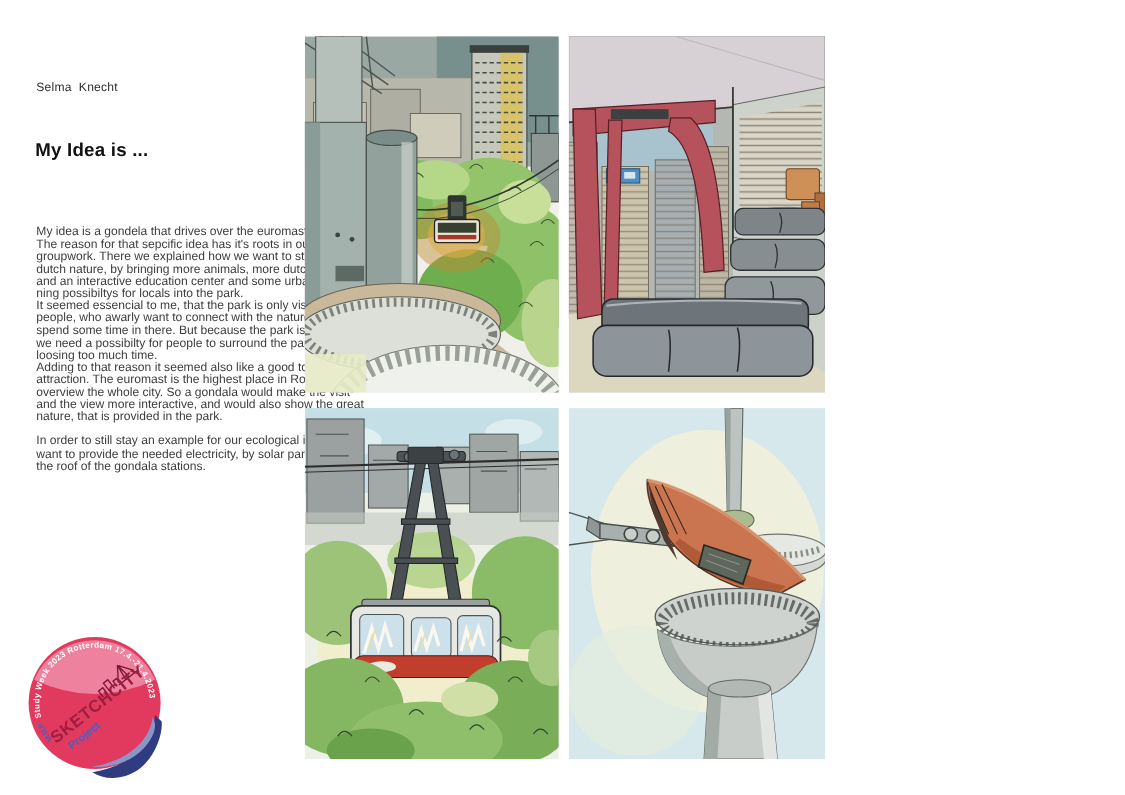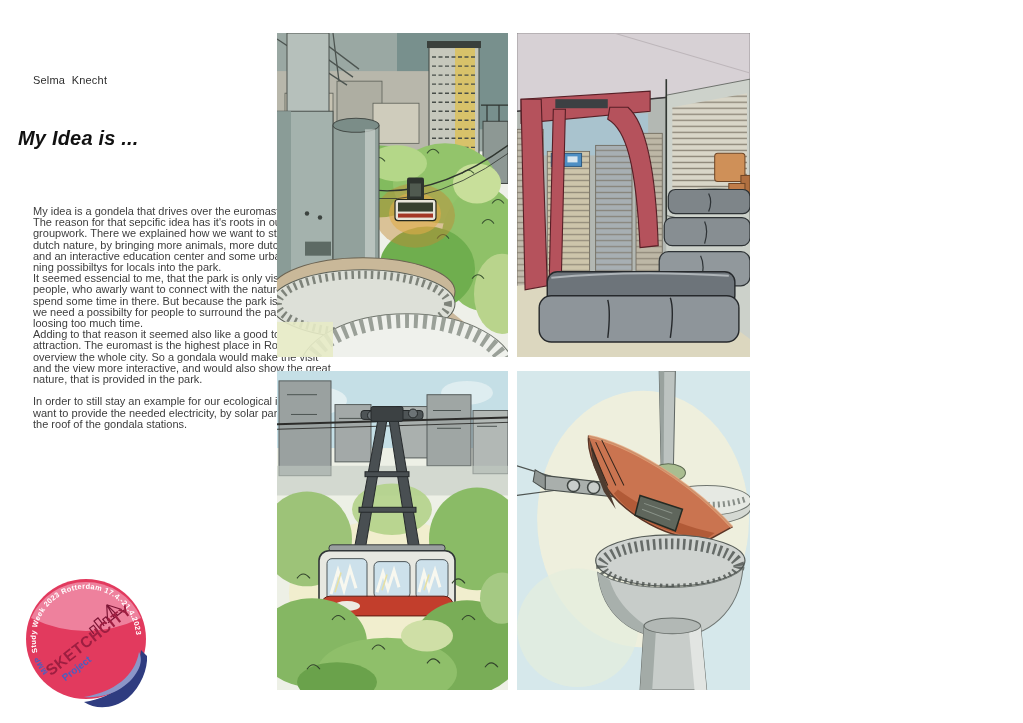--- a/index.html
+++ b/index.html
@@ -4,21 +4,21 @@
 <style>
   html,body{margin:0;padding:0;}
   body{
     width:1023px;height:723px;position:relative;overflow:hidden;
     background:#ffffff;
     font-family:"Liberation Sans","DejaVu Sans",sans-serif;
     color:#3a3a3a;
   }
   .abs{position:absolute;}
   .author{left:33px;top:74px;font-size:11px;color:#2e2e2e;white-space:pre;letter-spacing:.2px;}
-  .heading{left:18px;top:127px;font-size:20px;font-weight:bold;color:#111;letter-spacing:.2px;font-style:italic;}
+  .heading{left:32px;top:127px;font-size:17px;font-weight:bold;color:#111;letter-spacing:.2px;}
   .bodytext{left:33px;top:177px;width:262px;font-size:11px;line-height:11.2px;white-space:pre;color:#3d3d3d;margin-top:29px;}
   .fig{position:absolute;overflow:hidden;}
   .fig svg{display:block;width:100%;height:100%;}
   .fig1{left:277px;top:33px;width:231px;height:324px;}
   .fig2{left:517px;top:33px;width:233px;height:324px;}
   .fig3{left:277px;top:371px;width:231px;height:319px;}
   .fig4{left:517px;top:371px;width:233px;height:319px;}
   .sticker{left:22px;top:576px;width:136px;height:138px;}
   svg{font-family:"Liberation Sans","DejaVu Sans",sans-serif;}
 </style>

